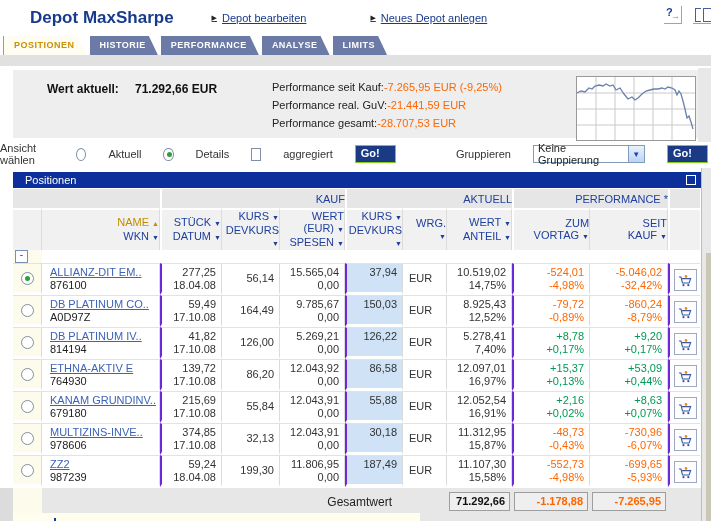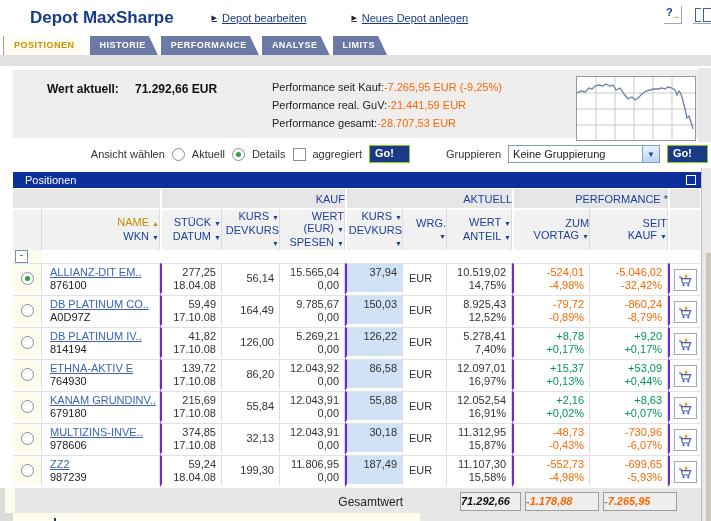--- a/index.html
+++ b/index.html
@@ -2,21 +2,21 @@
 <html><head>
 <meta charset="utf-8">
 <style>
   html,body{margin:0;padding:0;}
   body{font-family:"Liberation Sans",sans-serif;background:#fff;}
   .page{position:relative;width:711px;height:521px;overflow:hidden;background:#fff;font-size:11px;color:#333;}
 
   
   .topbar{height:36px;display:flex;align-items:center;padding-left:30px;box-sizing:border-box;position:relative;}
   .page-title{font-size:17px;font-weight:bold;color:#173A8C;margin:0 38px 0 0;letter-spacing:0px;}
-  .toplinks{display:flex;gap:45px;align-items:center;}
+  .toplinks{display:flex;gap:64px;align-items:center;}
   .toplink{color:#173A8C;text-decoration:underline;cursor:pointer;display:flex;align-items:center;gap:5px;}
   .toplink .tri{font-size:7px;color:#222;text-decoration:none;display:inline-block;}
   .topicons{position:absolute;right:0;top:6px;display:flex;gap:11px;}
   .ticon{width:17px;height:17px;border-right:1px solid #9AA4B8;border-bottom:1px solid #9AA4B8;position:relative;cursor:pointer;background:#fff;}
   .ticon .q{position:absolute;left:2px;top:0px;color:#1D3F9E;font-weight:bold;font-size:11px;}
   .ticon .arr{position:absolute;right:1px;bottom:2px;color:#E07800;font-size:9px;font-weight:bold;}
   .docicon .sheet{position:absolute;left:2px;top:2px;width:9px;height:12px;border:1px solid #44609C;background:#fff;}
   .docicon .plus{position:absolute;right:0px;top:-2px;color:#E07800;font-weight:bold;font-size:10px;}
   .ticon.cut{position:absolute;right:-8px;top:0;}
 
@@ -36,21 +36,21 @@
   .sum-row .lbl.plain{font-size:11px;color:#222;}
   .orange{color:#FF6600;}
   .green{color:#009955;}
   .sum-mid{width:300px;padding-top:2px;}
   .perf-row{display:flex;justify-content:flex-start;height:18px;line-height:18px;}
   .perf-row .plabel{color:#222;}
   .perf-row .pval{color:#FF6600;text-align:right;}
   .sum-chart{margin-left:auto;width:118px;height:63px;background:#fff;border:1px solid #999;margin-top:0px;}
 
   
-  .controls{height:26px;display:flex;align-items:center;justify-content:flex-end;gap:7px;padding-right:3px;margin-top:3px;}
+  .controls{height:26px;display:flex;align-items:center;justify-content:flex-end;gap:22px;padding-right:3px;margin-top:3px;}
   .radio{display:inline-block;width:11px;height:11px;border:1px solid #7F8FA4;border-radius:50%;background:#fff;position:relative;cursor:pointer;vertical-align:middle;}
   .radio.checked::after{content:"";position:absolute;left:3px;top:3px;width:5px;height:5px;border-radius:50%;background:#2E9E3E;}
   .checkbox{display:inline-block;width:11px;height:11px;border:1px solid #7F8FA4;background:#fff;cursor:pointer;vertical-align:middle;}
   .go-btn{background:#1B3A86;color:#fff;font-weight:bold;font-size:11px;border:1px solid #84cc16;padding:1px 15px 2px 5px;cursor:pointer;line-height:13px;}
   .select{width:152px;height:18px;border:1px solid #7F9DB9;background:#fff;display:flex;align-items:center;justify-content:space-between;cursor:pointer;box-sizing:border-box;}
   .select .selval{padding-left:4px;color:#222;}
   .select .selbtn{width:16px;height:16px;background:linear-gradient(#E9F2FC,#BBD4F2);border-left:1px solid #7F9DB9;display:flex;align-items:center;justify-content:center;color:#1C3FBB;font-size:8px;}
 
   
   .panelbar{margin:5px 0 0 13px;width:689px;height:16px;background:#0D2F9B;color:#fff;display:flex;align-items:center;box-sizing:border-box;padding:0 6px 0 12px;}
@@ -83,23 +83,23 @@
   .name-link{display:block;color:#3B63B8;text-decoration:underline;padding:2px 0 0 8px;line-height:13px;cursor:pointer;white-space:nowrap;overflow:hidden;}
   .wkn{padding-left:8px;line-height:13px;color:#222;}
   .single-mid{display:block;text-align:right;padding:8px 5px 0 0;}
   .wrg-txt{display:block;text-align:left;padding:8px 0 0 6px;}
   .basket-btn{margin:5px auto 0 auto;width:21px;height:20px;border:1px solid #9FA9C4;background:#FDFDFD;display:flex;align-items:center;justify-content:center;cursor:pointer;}
 
   
   .footer{display:flex;height:25px;margin-top:1px;}
   .footer .fgray-l{width:13px;background:#DCDCDC;}
   .footer .fcream{width:29px;background:#FDFBEC;}
-  .footer .fmain{width:658px;background:#E7E7E7;display:grid;grid-template-columns:405px 65px 78px 78px 32px;align-items:center;padding-left:38px;}
+  .footer .fmain{width:658px;background:#E7E7E7;display:grid;grid-template-columns:405px 65px 78px 78px 32px;align-items:center;}
   .flabel{text-align:right;padding-right:55px;font-size:12px;color:#222;}
-  .fbox{height:17px;margin:4px 2px;border:1px solid #9E9E9E;background:#EFEFEF;text-align:left;line-height:16px;padding-right:4px;font-weight:bold;font-size:11px;color:#111;font-style:italic;}
+  .fbox{height:17px;margin:4px 2px;border:1px solid #9E9E9E;background:#EFEFEF;text-align:right;line-height:16px;padding-right:4px;font-weight:bold;font-size:11px;color:#111;}
   .fbox.orange{color:#FF6600;}
   .footer .fgray-r{flex:1;background:#E7E7E7;}
 
   .bottomstrip{height:10px;display:flex;position:relative;}
   .bottomstrip .bs-l{width:13px;background:#DCDCDC;}
   .bottomstrip .bs-cream{width:407px;background:#FFFDEE;}
   .bottomstrip .bs-r{flex:1;background:#E7E7E7;}
   .bottomstrip .tick{position:absolute;left:54px;top:5px;width:2px;height:5px;background:#173A8C;}
 
   

